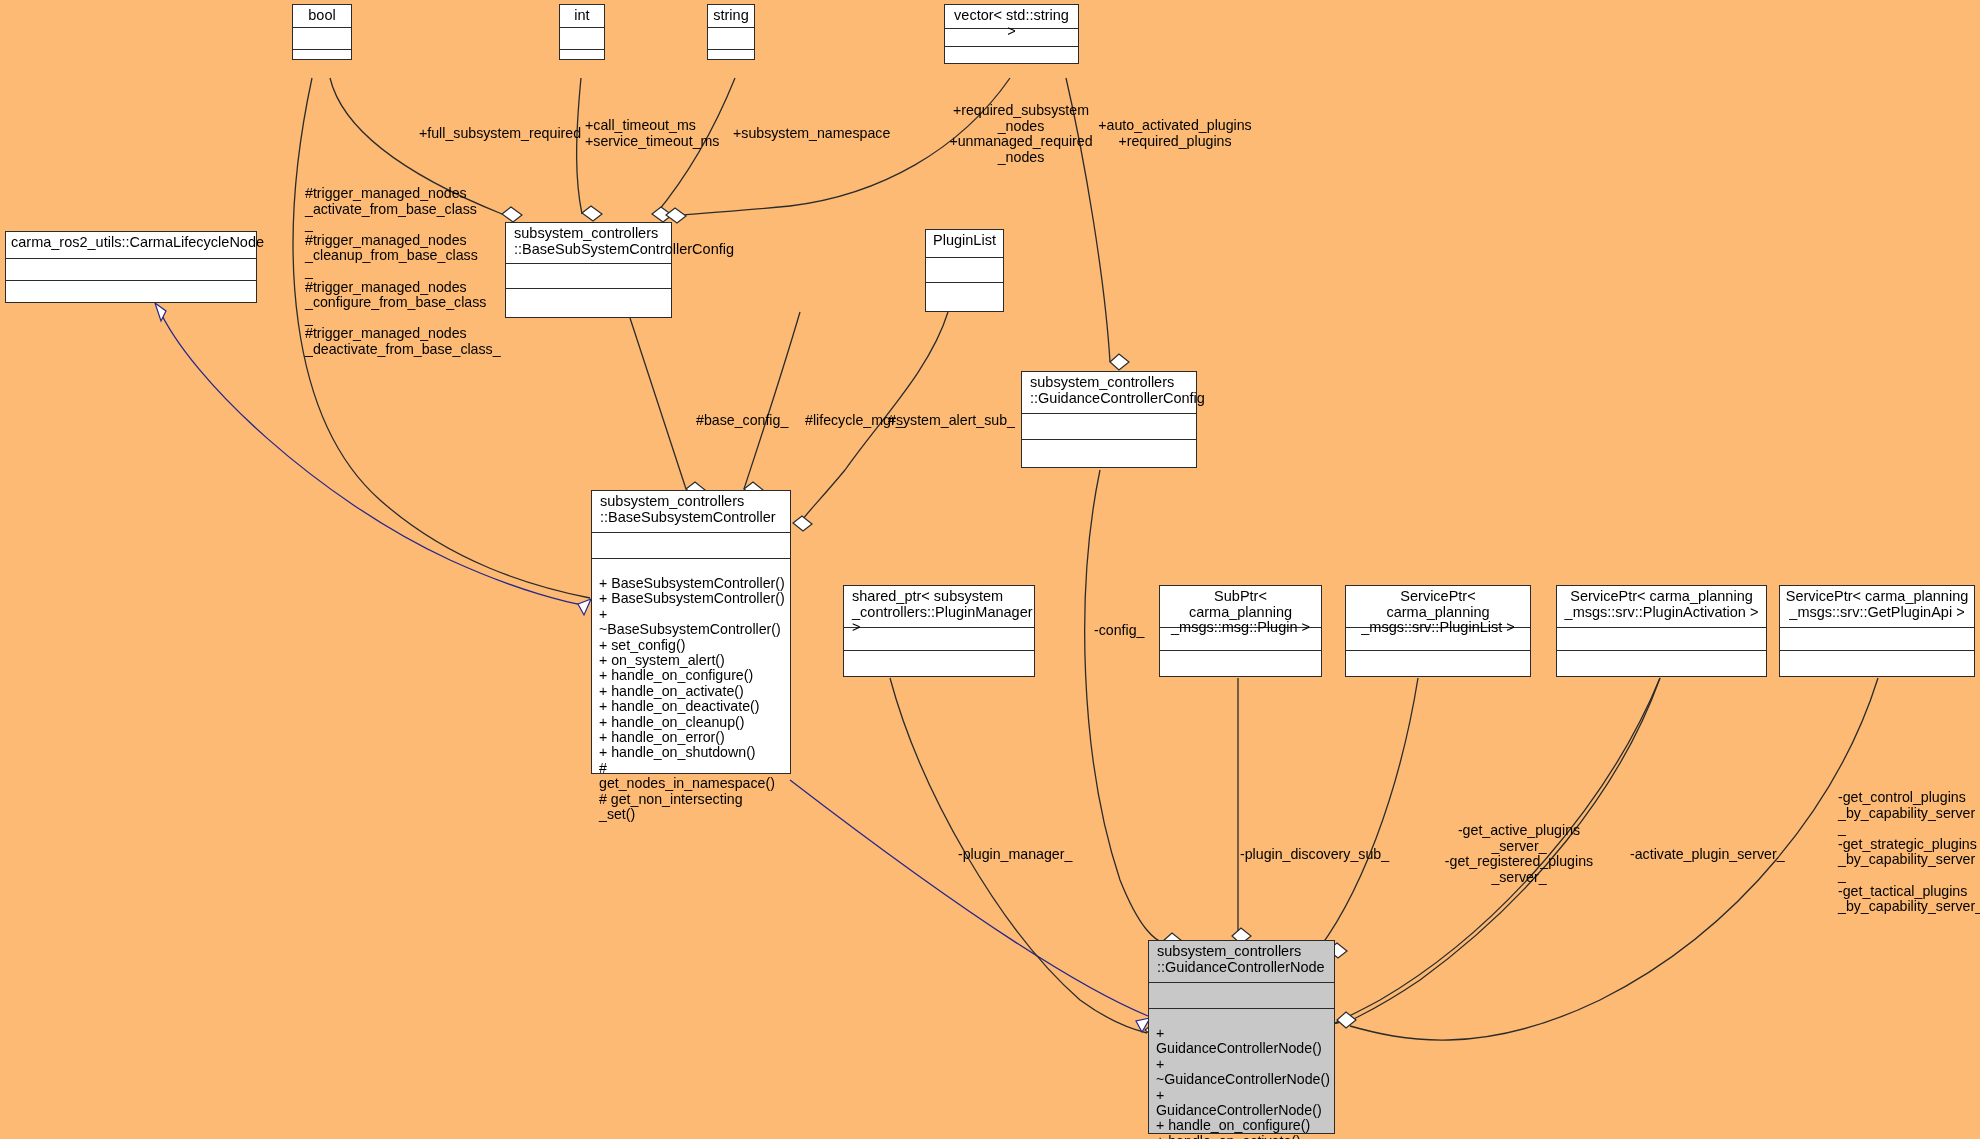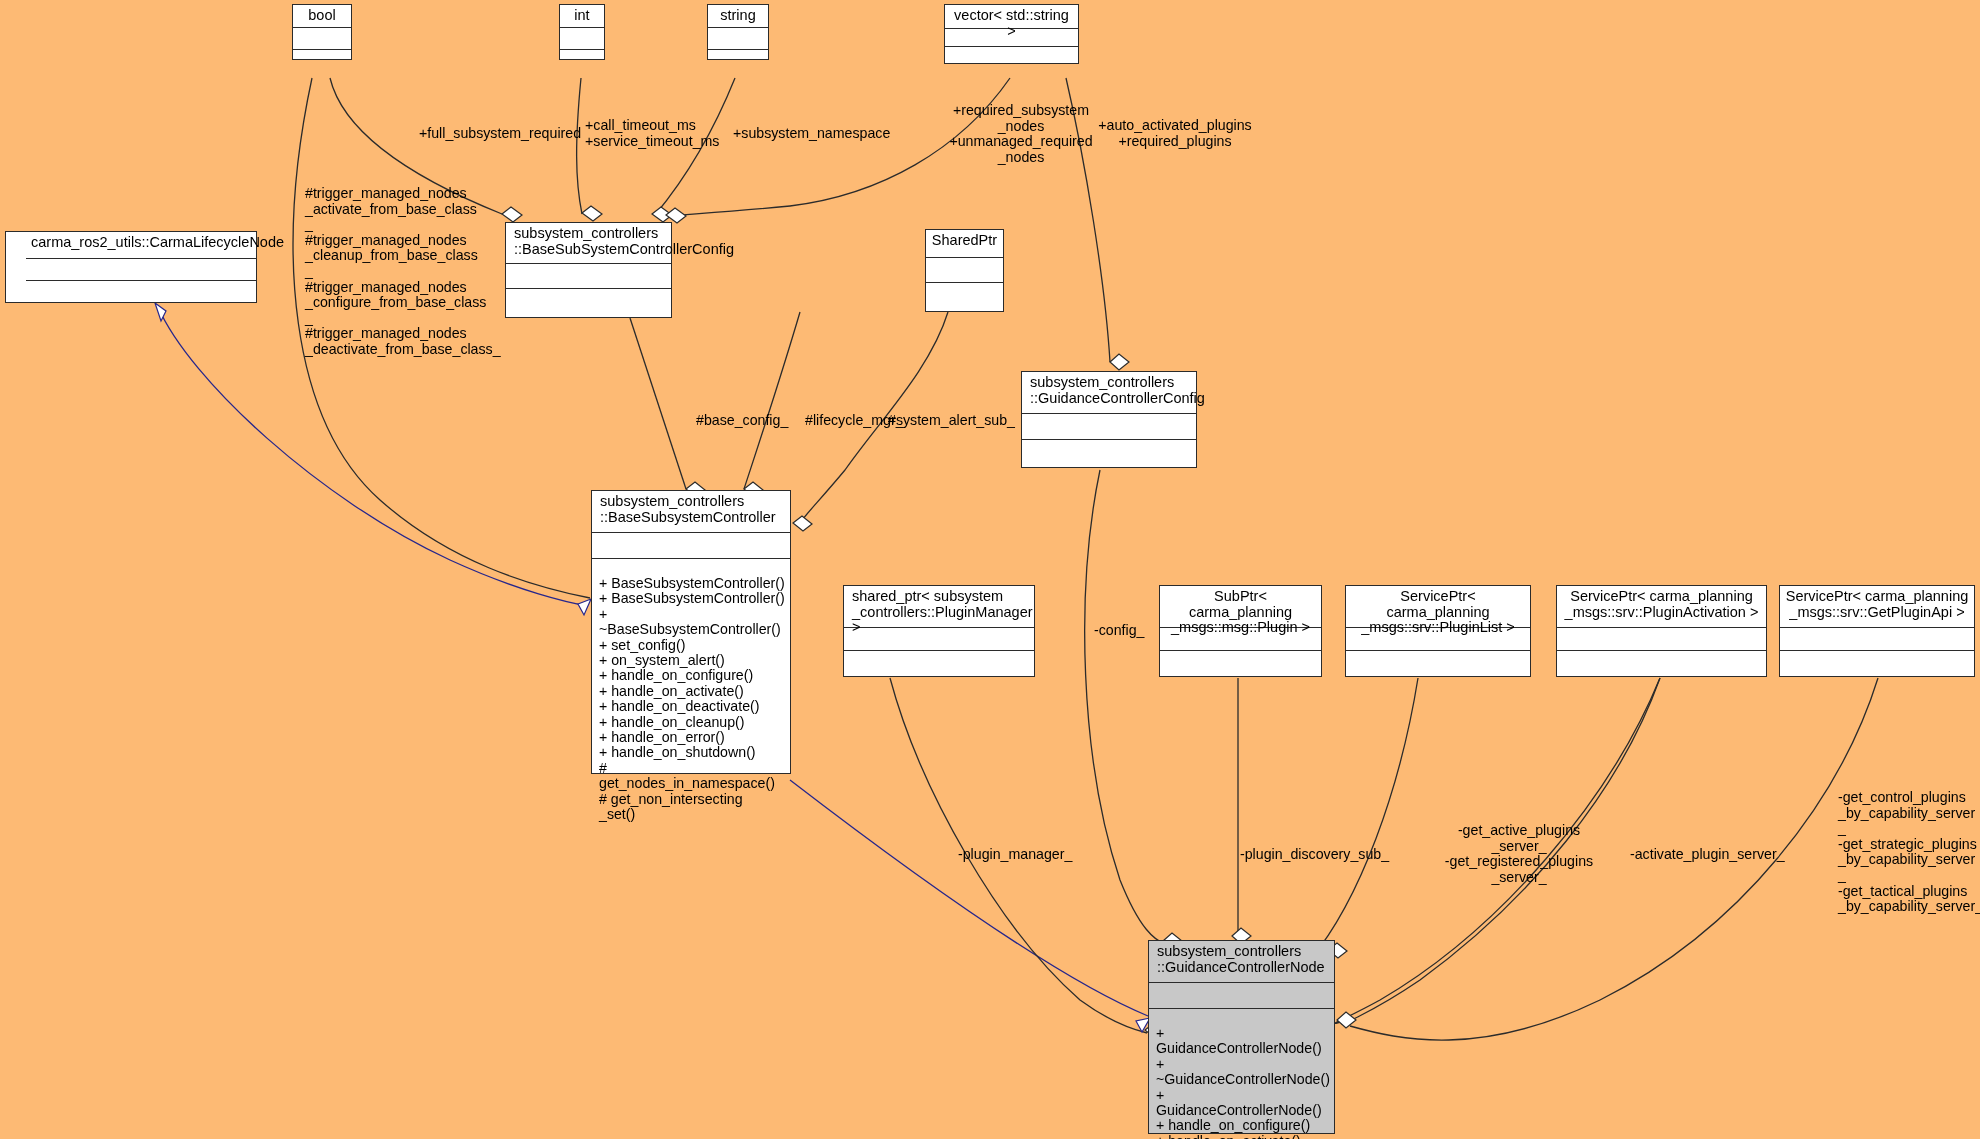--- a/index.html
+++ b/index.html
@@ -145,48 +145,48 @@
     <div class="sep attrs"></div>
     <div class="sep attrs"></div>
   </div>
 
   <div class="umlbox" style="left:559px; top:4px; width:46px; height:56px;">
     <div class="title" style="height:22px;">int</div>
     <div class="sep attrs"></div>
     <div class="sep attrs"></div>
   </div>
 
-  <div class="umlbox" style="left:707px; top:4px; width:62px; height:56px;">
+  <div class="umlbox" style="left:707px; top:4px; width:48px; height:56px;">
     <div class="title" style="height:22px;">string</div>
     <div class="sep attrs"></div>
     <div class="sep attrs"></div>
   </div>
 
   <div class="umlbox" style="left:944px; top:4px; width:135px; height:60px;">
     <div class="title" style="height:23px;">vector&lt; std::string &gt;</div>
     <div class="sep attrs" style="height:18px;"></div>
     <div class="sep attrs" style="height:18px;"></div>
   </div>
 
-  <div class="umlbox" style="left:5px; top:231px; width:252px; height:72px;padding-left:20px;">
+  <div class="umlbox" style="left:5px; top:231px; width:252px; height:72px;">
     <div class="title" style="height:26px;">carma_ros2_utils::CarmaLifecycleNode</div>
     <div class="sep attrs" style="height:22px;"></div>
     <div class="sep attrs" style="height:22px;"></div>
   </div>
 
   <div class="umlbox" style="left:505px; top:222px; width:167px; height:96px;">
     <div class="title left" style="height:40px;">subsystem_controllers
 ::BaseSubSystemControllerConfig</div>
     <div class="sep attrs" style="height:25px;"></div>
     <div class="sep attrs" style="height:28px;"></div>
   </div>
 
 
   <div class="umlbox" style="left:925px; top:229px; width:79px; height:83px;">
-    <div class="title" style="height:27px;">SharedPtr</div>
+    <div class="title" style="height:27px;">PluginList</div>
     <div class="sep attrs" style="height:25px;"></div>
     <div class="sep attrs" style="height:27px;"></div>
   </div>
 
   <div class="umlbox" style="left:1021px; top:371px; width:176px; height:97px;">
     <div class="title left" style="height:41px;">subsystem_controllers
 ::GuidanceControllerConfig</div>
     <div class="sep attrs" style="height:26px;"></div>
     <div class="sep attrs" style="height:27px;"></div>
   </div>

